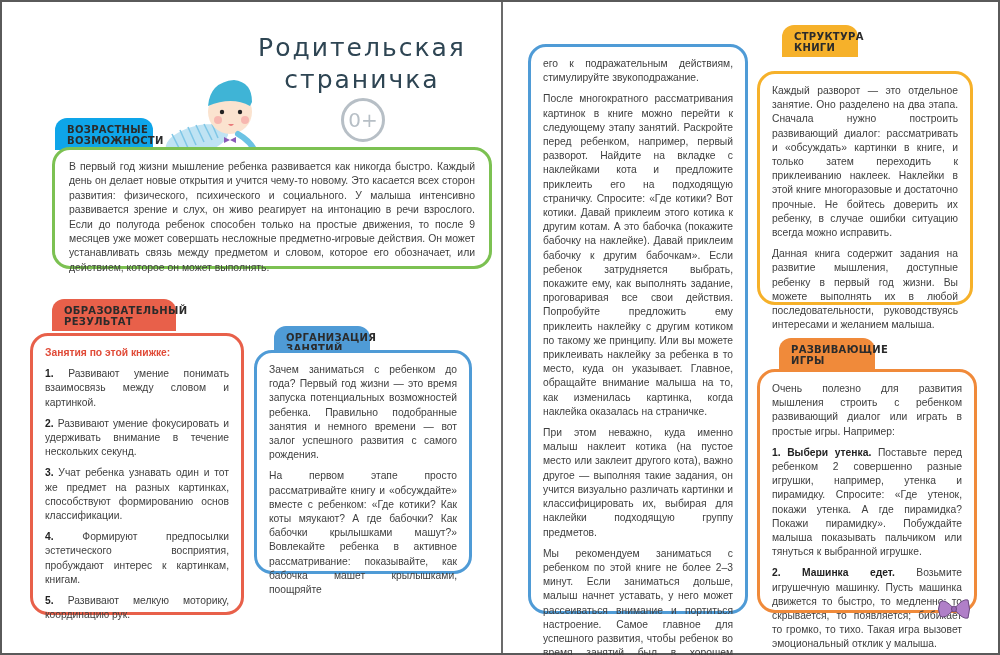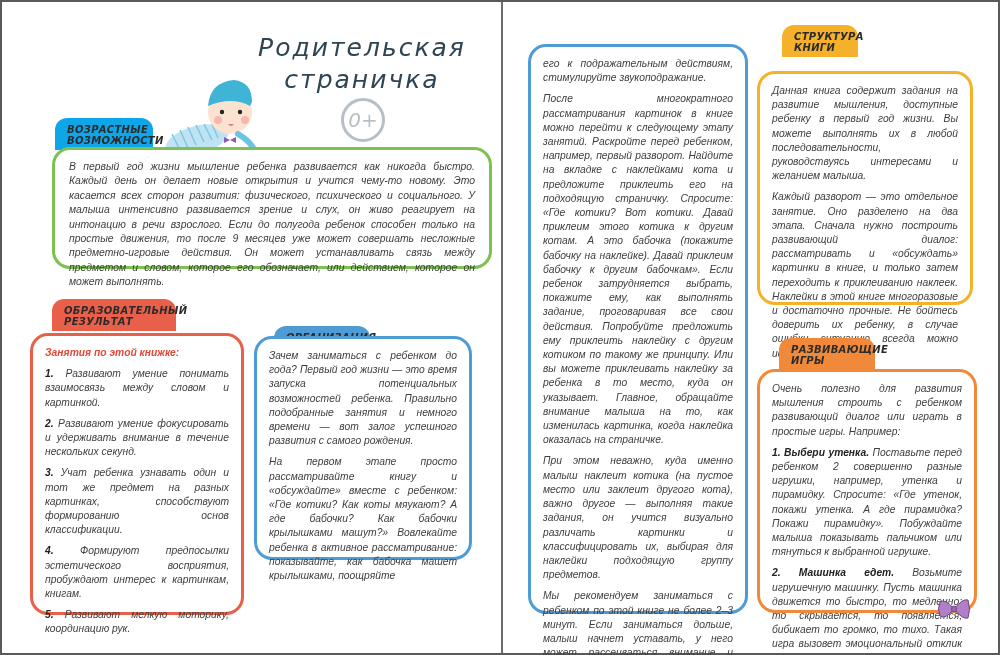--- a/index.html
+++ b/index.html
@@ -1,18 +1,18 @@
 <!DOCTYPE html>
 <html><head>
 <meta charset="utf-8">
 <style>
   * { box-sizing: border-box; margin: 0; padding: 0; }
   html, body { width: 1000px; height: 655px; overflow: hidden; background: #5a5a5a; }
   body { font-family: "Liberation Sans", sans-serif; color: #3a3a3a; }
-  .spread { position: absolute; left: 2px; top: 2px; width: 996px; height: 651px; background: #ffffff; font-style: italic; }
+  .spread { position: absolute; left: 2px; top: 2px; width: 996px; height: 651px; background: #ffffff; }
   .gutter { position: absolute; left: 499px; top: 0; width: 2px; height: 651px; background: #6b6b6b; }
 
   .title { position: absolute; left: 245px; top: 30px; width: 230px; text-align: center;
            font-family: "DejaVu Sans", sans-serif; font-size: 25px; letter-spacing: 2px;
            color: #2e4553; line-height: 32px; font-weight: normal; }
   .age { position: absolute; left: 339px; top: 96px; width: 44px; height: 44px; border-radius: 50%;
          border: 3px solid #b7bfc6; color: #b7bfc6; font-size: 20px; line-height: 38px; text-align: center;
          font-family: "DejaVu Sans", sans-serif; }
 
   .box { position: absolute; background: #fff; border-width: 3px; border-style: solid; border-radius: 18px;
@@ -89,40 +89,40 @@
     <p><span class="num">1.</span> <span>Развивают умение понимать взаимосвязь между словом и картинкой.</span></p>
     <p><span class="num">2.</span> <span>Развивают умение фокусировать и удерживать внимание в течение нескольких секунд.</span></p>
     <p><span class="num">3.</span> <span>Учат ребенка узнавать один и тот же предмет на разных картинках, способствуют формированию основ классификации.</span></p>
     <p><span class="num">4.</span> <span>Формируют предпосылки эстетического восприятия, пробуждают интерес к картинкам, книгам.</span></p>
     <p><span class="num">5.</span> <span>Развивают мелкую моторику, координацию рук.</span></p>
   </div>
 
   <div class="tab blue" style="left:272px; top:296px; width:96px;margin-top:28px;">
     <span>Организация занятий</span>
   </div>
-  <div class="box blue" style="left:252px; top:334px; width:218px; height:224px;">
+  <div class="box blue" style="left:252px; top:348px; width:218px; height:224px;">
     <p>Зачем заниматься с ребенком до года? Первый год жизни — это время запуска потенциальных возможностей ребенка. Правильно подобранные занятия и немного времени — вот залог успешного развития с самого рождения.</p>
     <p>На первом этапе просто рассматривайте книгу и «обсуждайте» вместе с ребенком: «Где котики? Как коты мяукают? А где бабочки? Как бабочки крылышками машут?» Вовлекайте ребенка в активное рассматривание: показывайте, как бабочка машет крылышками, поощряйте</p>
   </div>
 
   <div class="gutter"></div>
 
   <div class="box blue" style="left:526px; top:42px; width:220px; height:570px;">
     <p>его к подражательным действиям, стимулируйте звукоподражание.</p>
     <p>После многократного рассматривания картинок в книге можно перейти к следующему этапу занятий. Раскройте перед ребенком, например, первый разворот. Найдите на вкладке с наклейками кота и предложите приклеить его на подходящую страничку. Спросите: «Где котики? Вот котики. Давай приклеим этого котика к другим котам. А это бабочка (покажите бабочку на наклейке). Давай приклеим бабочку к другим бабочкам». Если ребенок затрудняется выбрать, покажите ему, как выполнять задание, проговаривая все свои действия. Попробуйте предложить ему приклеить наклейку с другим котиком по такому же принципу. Или вы можете приклеивать наклейку за ребенка в то место, куда он указывает. Главное, обращайте внимание малыша на то, как изменилась картинка, когда наклейка оказалась на страничке.</p>
     <p>При этом неважно, куда именно малыш наклеит котика (на пустое место или заклеит другого кота), важно другое — выполняя такие задания, он учится визуально различать картинки и классифицировать их, выбирая для наклейки подходящую группу предметов.</p>
     <p>Мы рекомендуем заниматься с ребенком по этой книге не более 2–3 минут. Если заниматься дольше, малыш начнет уставать, у него может рассеиваться внимание и портиться настроение. Самое главное для успешного развития, чтобы ребенок во время занятий был в хорошем настроении, бодр, сыт и активен.</p>
   </div>
 
   <div class="tab yellow" style="left:780px; top:23px; width:76px;">
     <span>Структура книги</span>
   </div>
   <div class="box yellow" style="left:755px; top:69px; width:216px; height:234px;">
+    <p>Каждый разворот — это отдельное занятие. Оно разделено на два этапа. Сначала нужно построить развивающий диалог: рассматривать и «обсуждать» картинки в книге, и только затем переходить к приклеиванию наклеек. Наклейки в этой книге многоразовые и достаточно прочные. Не бойтесь доверить их ребенку, в случае ошибки ситуацию всегда можно исправить.</p>
     <p>Данная книга содержит задания на развитие мышления, доступные ребенку в первый год жизни. Вы можете выполнять их в любой последовательности, руководствуясь интересами и желанием малыша.</p>
-    <p>Каждый разворот — это отдельное занятие. Оно разделено на два этапа. Сначала нужно построить развивающий диалог: рассматривать и «обсуждать» картинки в книге, и только затем переходить к приклеиванию наклеек. Наклейки в этой книге многоразовые и достаточно прочные. Не бойтесь доверить их ребенку, в случае ошибки ситуацию всегда можно исправить.</p>
   </div>
 
   <div class="tab orange" style="left:777px; top:336px; width:96px;">
     <span>Развивающие игры</span>
   </div>
   <div class="box orange" style="left:755px; top:367px; width:220px; height:244px;">
     <p>Очень полезно для развития мышления строить с ребенком развивающий диалог или играть в простые игры. Например:</p>
     <p><span class="bold">1. Выбери утенка.</span> <span>Поставьте перед ребенком 2 совершенно разные игрушки, например, утенка и пирамидку. Спросите: «Где утенок, покажи утенка. А где пирамидка? Покажи пирамидку». Побуждайте малыша показывать пальчиком или тянуться к выбранной игрушке.</span></p>
     <p><span class="bold">2. Машинка едет.</span> <span>Возьмите игрушечную машинку. Пусть машинка движется то быстро, то медленно; то скрывается, то появляется; бибикает то громко, то тихо. Такая игра вызовет эмоциональный отклик у малыша.</span></p>
   </div>

